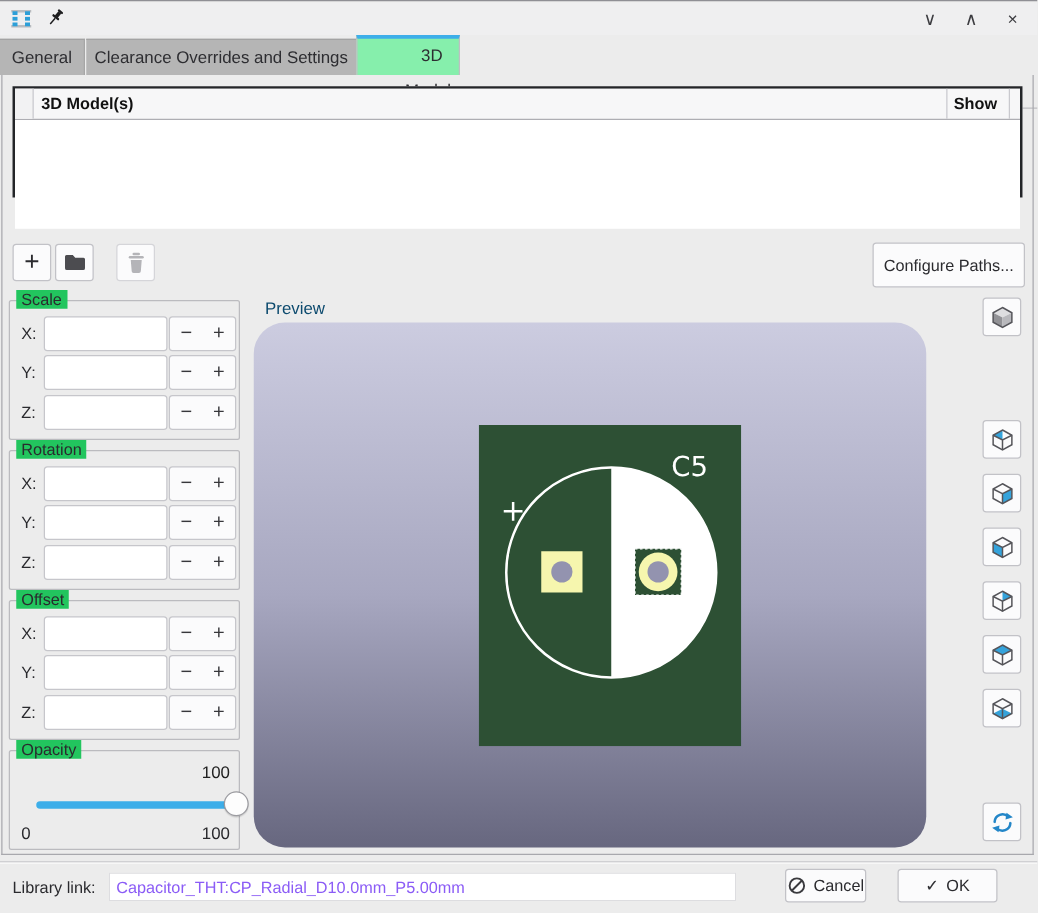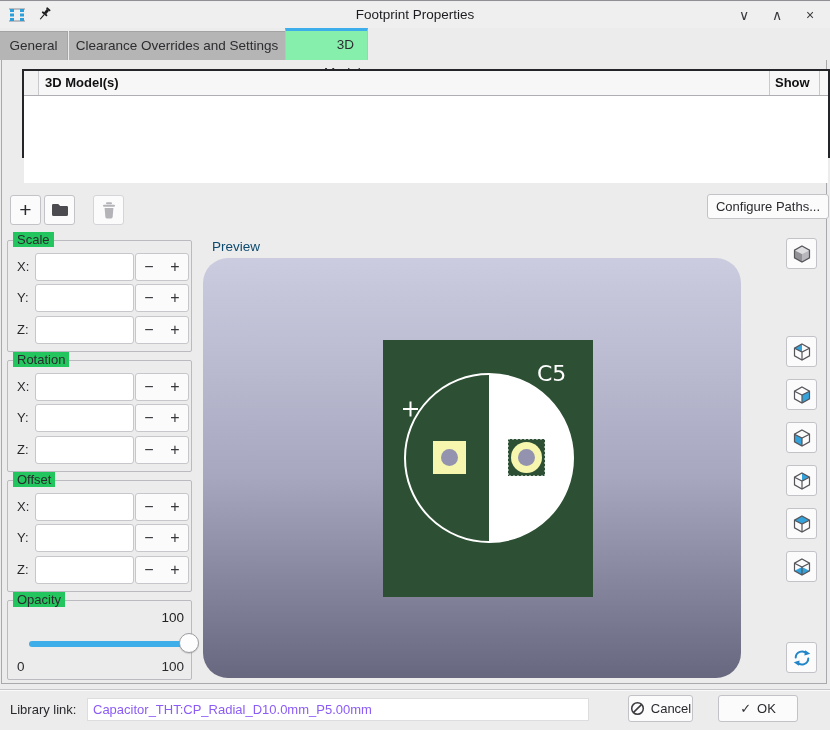--- a/index.html
+++ b/index.html
@@ -33,36 +33,36 @@
                 border-left: 1px solid #bfbfc3; border-right: 1px solid #bfbfc3; left: 285px; width: 83px; padding-left: 38px; }
 
   
   .pline { position: absolute; background: #a8a8ad; }
   .pline.left  { left: 1px;  top: 59px; width: 1px; height: 624px; }
   .pline.right { left: 826px; top: 59px; width: 1px; height: 624px; }
   .pline.bottom{ left: 1px; top: 682px; width: 826px; height: 1px; }
 
   
   .model-table { position: absolute; left: 10px; top: 68px; width: 808px; height: 89px;
-                 background: #ffffff; border: 2px solid #232528; margin-left: 12px; }
+                 background: #ffffff; border: 2px solid #232528; }
   .mt-header { display: flex; height: 25px; background: #f7f7f8; border-bottom: 1px solid #aeaeb3; font-weight: bold; color: #111; }
   .mt-corner { width: 15px; border-right: 1px solid #c9c9ce; background: #f2f2f3; }
   .mt-col-model { flex: 1; padding: 4px 0 0 6px; border-right: 1px solid #c9c9ce; }
   .mt-col-show { width: 50px; padding: 4px 0 0 5px; border-right: 1px solid #c9c9ce; }
   .mt-filler { width: 8px; }
   .mt-body { height: 87px; background: #fff; }
 
   
   .btn { background: #fbfbfc; border: 1px solid #c2c2c7; border-radius: 3px; display: flex;
          align-items: center; justify-content: center; cursor: default; }
   .tbtn { position: absolute; width: 31px; height: 30px; top: 194px; }
   .tbtn.add { left: 10px; font-size: 21px; font-weight: 300; color: #2b2b2f; }
   .tbtn.browse { left: 44px; }
   .tbtn.del { left: 93px; border-color: #d5d5d9; }
-  .cfg-paths { position: absolute; left: 698px; top: 193px; width: 122px; height: 25px; font-size: 13px; color: #2b2b2f; margin-left: 9px; }
+  .cfg-paths { position: absolute; left: 698px; top: 193px; width: 122px; height: 36px; font-size: 13px; color: #2b2b2f; }
 
   
   .grp { position: absolute; left: 7px; width: 185px; border: 1px solid #bbbbbf; border-radius: 2px; }
   .grp-scale    { top: 239px; height: 112px; }
   .grp-rotation { top: 359px; height: 112px; }
   .grp-offset   { top: 479px; height: 112px; }
   .grp-opacity  { top: 599px; height: 80px; }
   .grp-label { position: absolute; top: -9px; left: 5px; background: #22c55e; padding: 0 4px; font-size: 13px; color: #2a2a2e; }
   .axrow { position: absolute; left: 0; width: 100%; height: 28px; }
   .axrow.r1 { top: 12px; } .axrow.r2 { top: 43px; } .axrow.r3 { top: 75px; }
@@ -121,21 +121,20 @@
       <rect x="12" y="11" width="4" height="3" fill="#2d9fd8"></rect>
     </svg>
     <svg class="pin" viewBox="0 0 22 22">
       <g transform="rotate(40 11 9)" fill="#1c1c1e">
         <rect x="8" y="1.5" width="6" height="2.2" rx="1"></rect>
         <rect x="9.2" y="3.5" width="3.6" height="5.5"></rect>
         <rect x="7" y="8.6" width="8" height="2.2" rx="1"></rect>
         <rect x="10.4" y="10.8" width="1.4" height="7.5"></rect>
       </g>
     </svg>
-    <div class="title-text">Footprint Properties</div>
     <div class="winctrls">
       <div class="winctrl">∨</div>
       <div class="winctrl">∧</div>
       <div class="winctrl">×</div>
     </div>
   </div>
 
   <div class="tabbar">
     <div class="tab inactive tab-general">General</div>
     <div class="tab inactive tab-clearance">Clearance Overrides and Settings</div>

